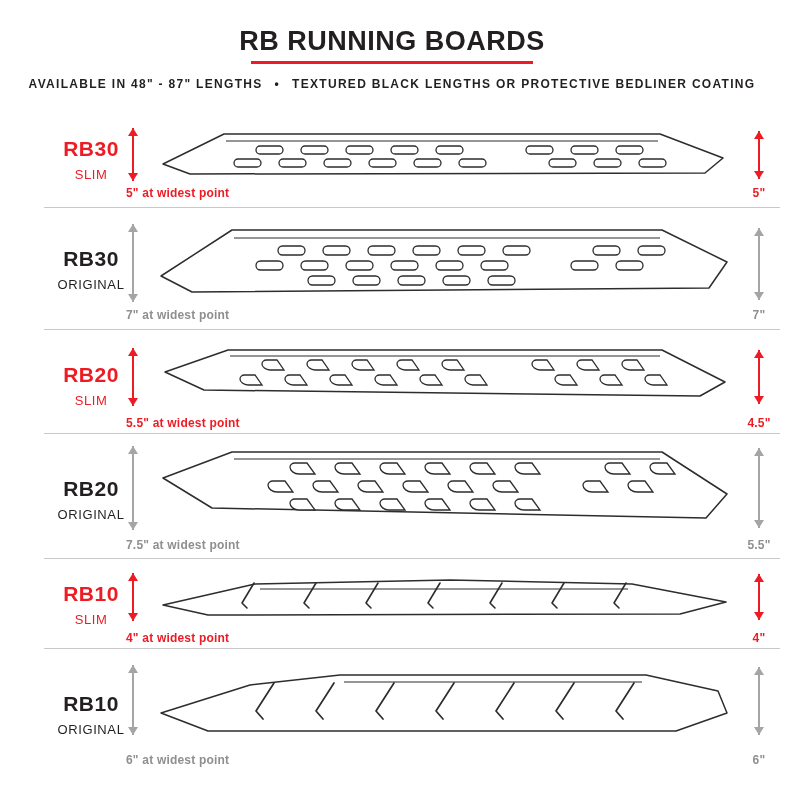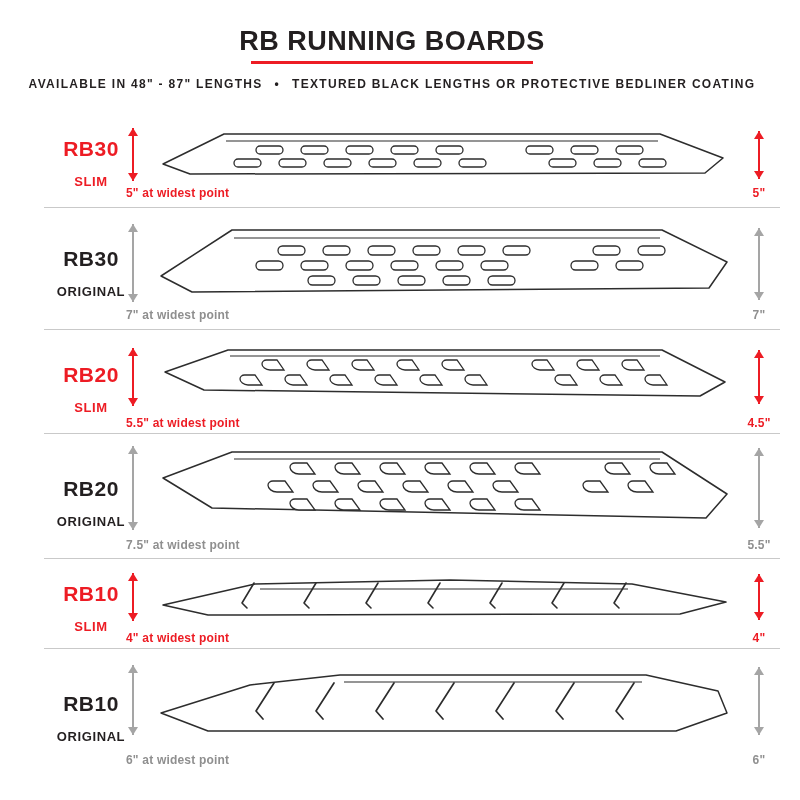--- a/index.html
+++ b/index.html
@@ -14,21 +14,21 @@
   .subtitle { margin-top:13px; font-size:12px; font-weight:700; letter-spacing:1.3px; color:var(--ink,#231f20); }
   .subtitle .dot { margin:0 12px; color:var(--ink,#231f20); }
 
   
   .row { position:absolute; left:12px; width:800px; }
   .row::after { content:""; position:absolute; left:32px; right:32px; bottom:0; height:1px; background:var(--divider,#c9c9c9); }
   .row.no-divider::after { display:none; }
 
   .label { position:absolute; left:26px; width:106px; text-align:center; }
   .model { font-size:21px; font-weight:700; letter-spacing:.5px; line-height:1.05; }
-  .variant { font-size:13px; font-weight:700; letter-spacing:.6px; margin-top:14px; }
+  .variant { font-size:13px; font-weight:400; letter-spacing:.6px; margin-top:7px; }
   .slim .model, .slim .variant { color:var(--accent-red,#ed1c24); }
   .original .model, .original .variant { color:var(--ink,#231f20); }
 
   .arrow-wrap { position:absolute; width:12px; display:flex; justify-content:center; }
   .v-arrow { position:relative; display:block; width:2px; height:100%; background:currentColor; }
   .v-arrow::before, .v-arrow::after { content:""; position:absolute; left:-4px;
       border-left:5px solid transparent; border-right:5px solid transparent; }
   .v-arrow::before { top:0; border-bottom:8px solid currentColor; }
   .v-arrow::after  { bottom:0; border-top:8px solid currentColor; }
   .slim .v-arrow { color:var(--accent-red,#ed1c24); }

